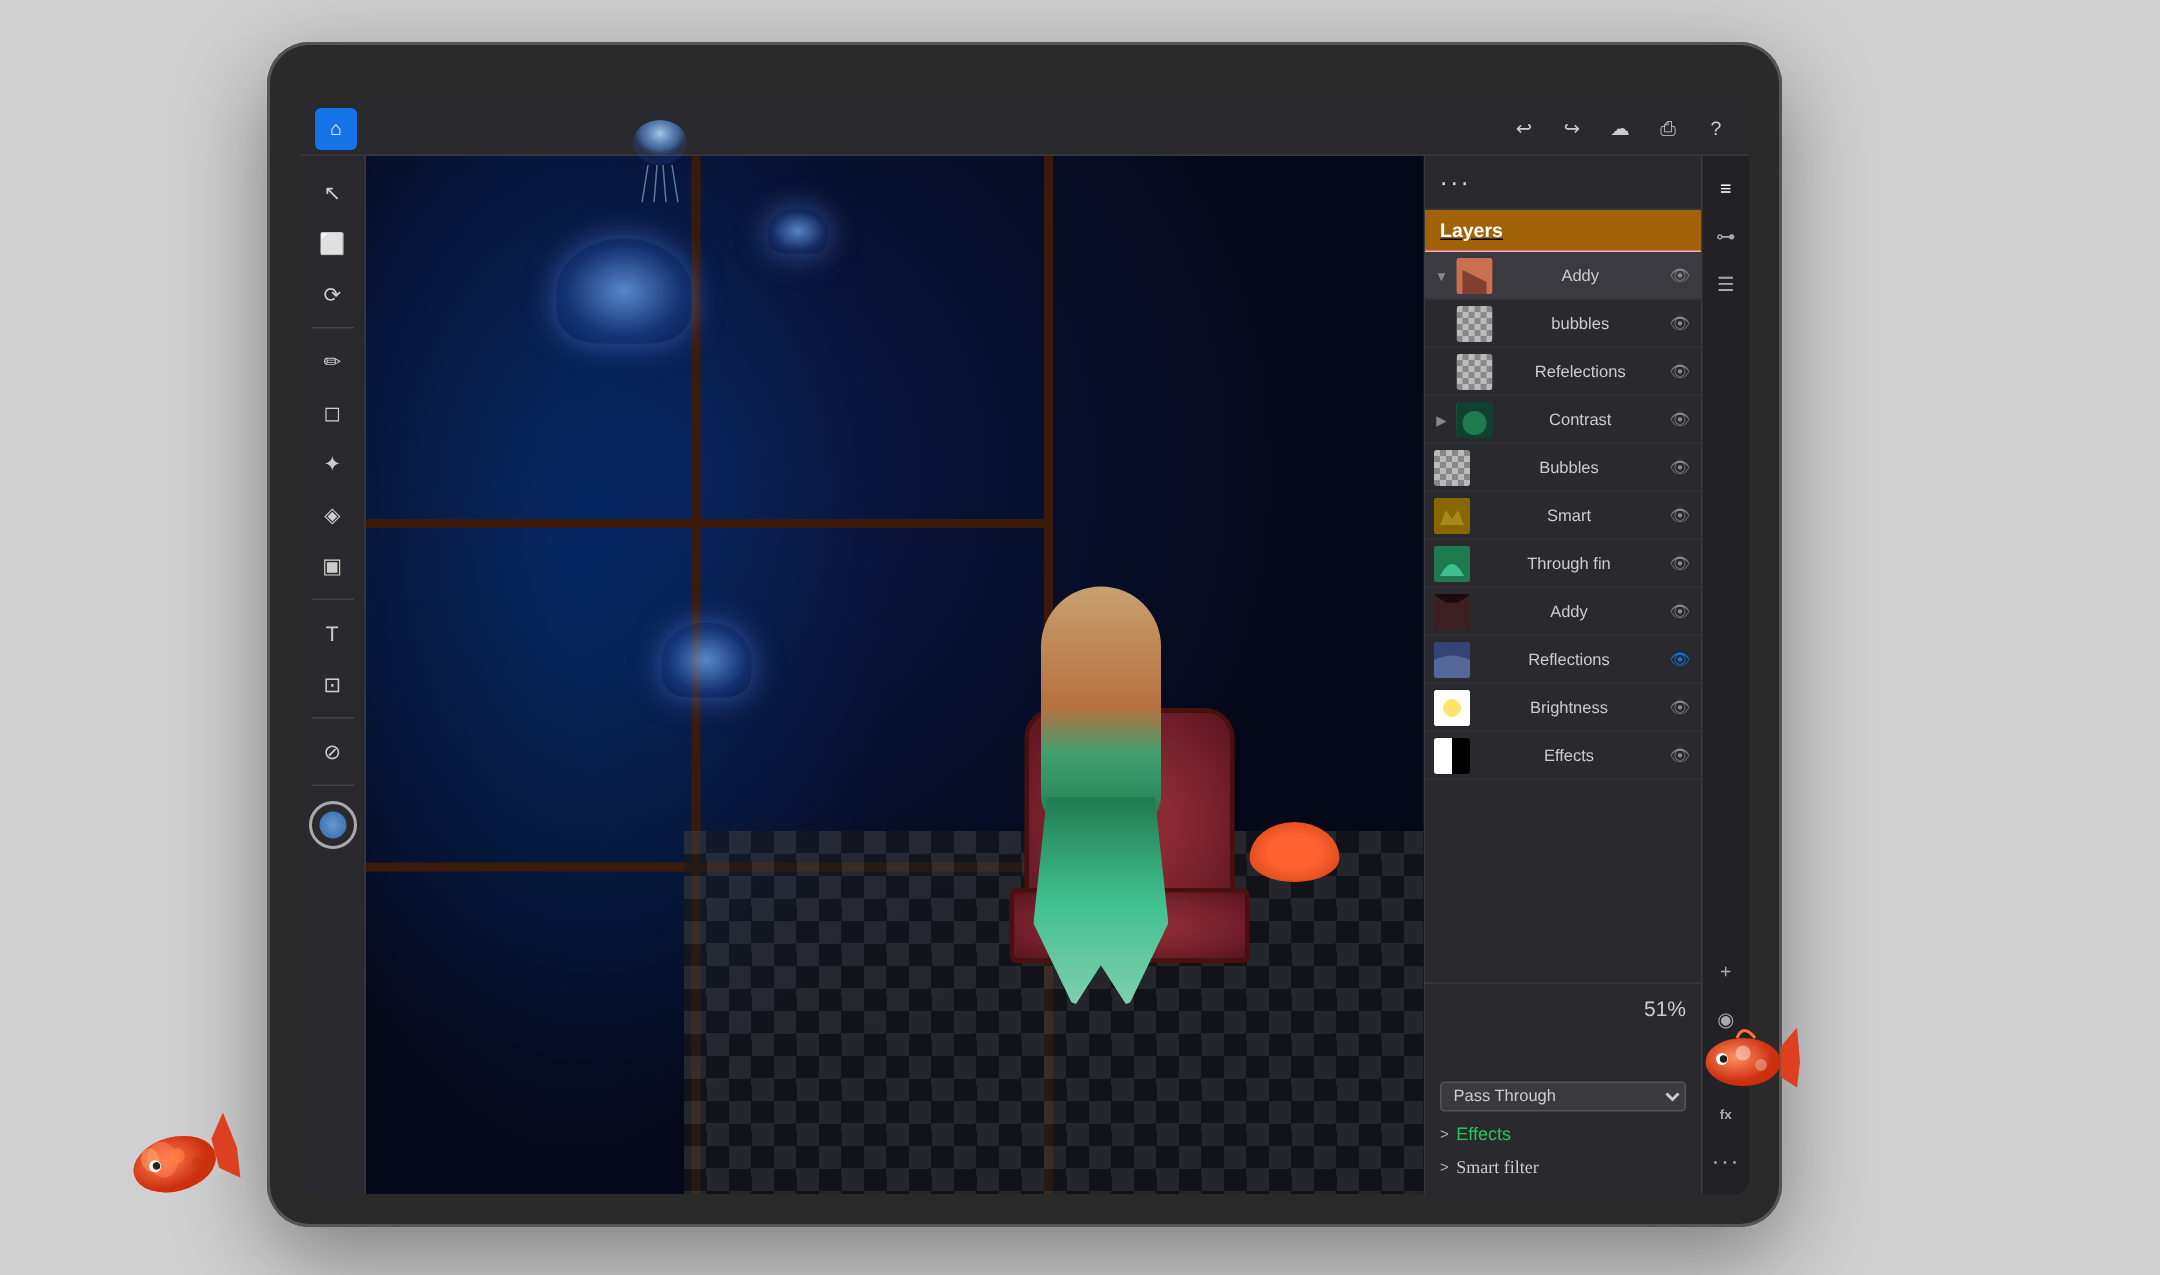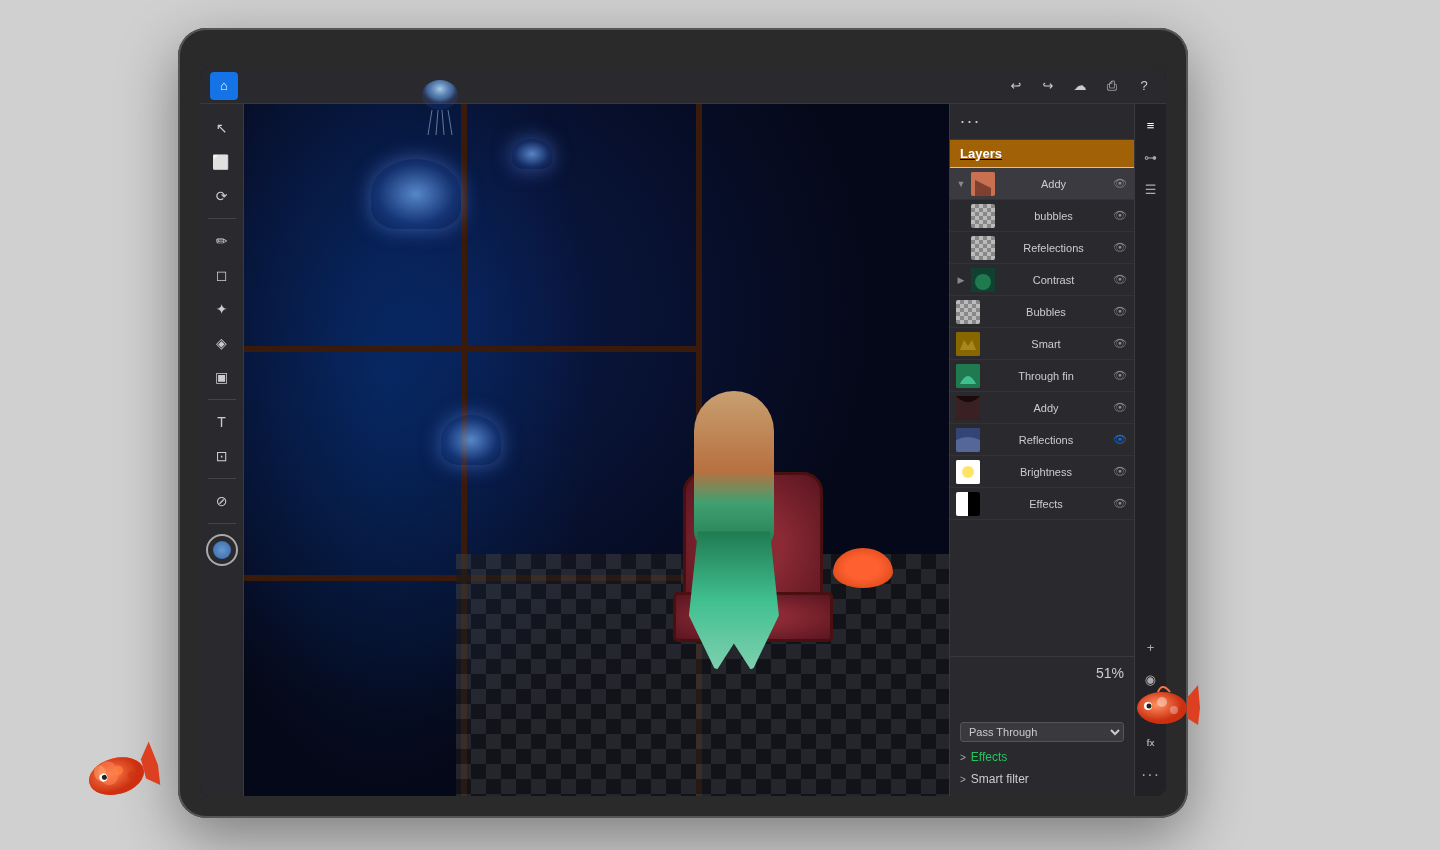--- a/index.html
+++ b/index.html
@@ -412,20 +412,21 @@
       display: flex;
       align-items: center;
       gap: 5px;
       padding: 4px 0;
       cursor: pointer;
     }
 
     .smart-filter-label {
       color: #ccc;
       font-size: 12px;
+      font-family: Liberation Serif, serif;
     }
 
     
     .panel-icons-col {
       width: 32px;
       background: #222226;
       display: flex;
       flex-direction: column;
       align-items: center;
       padding: 8px 0;

